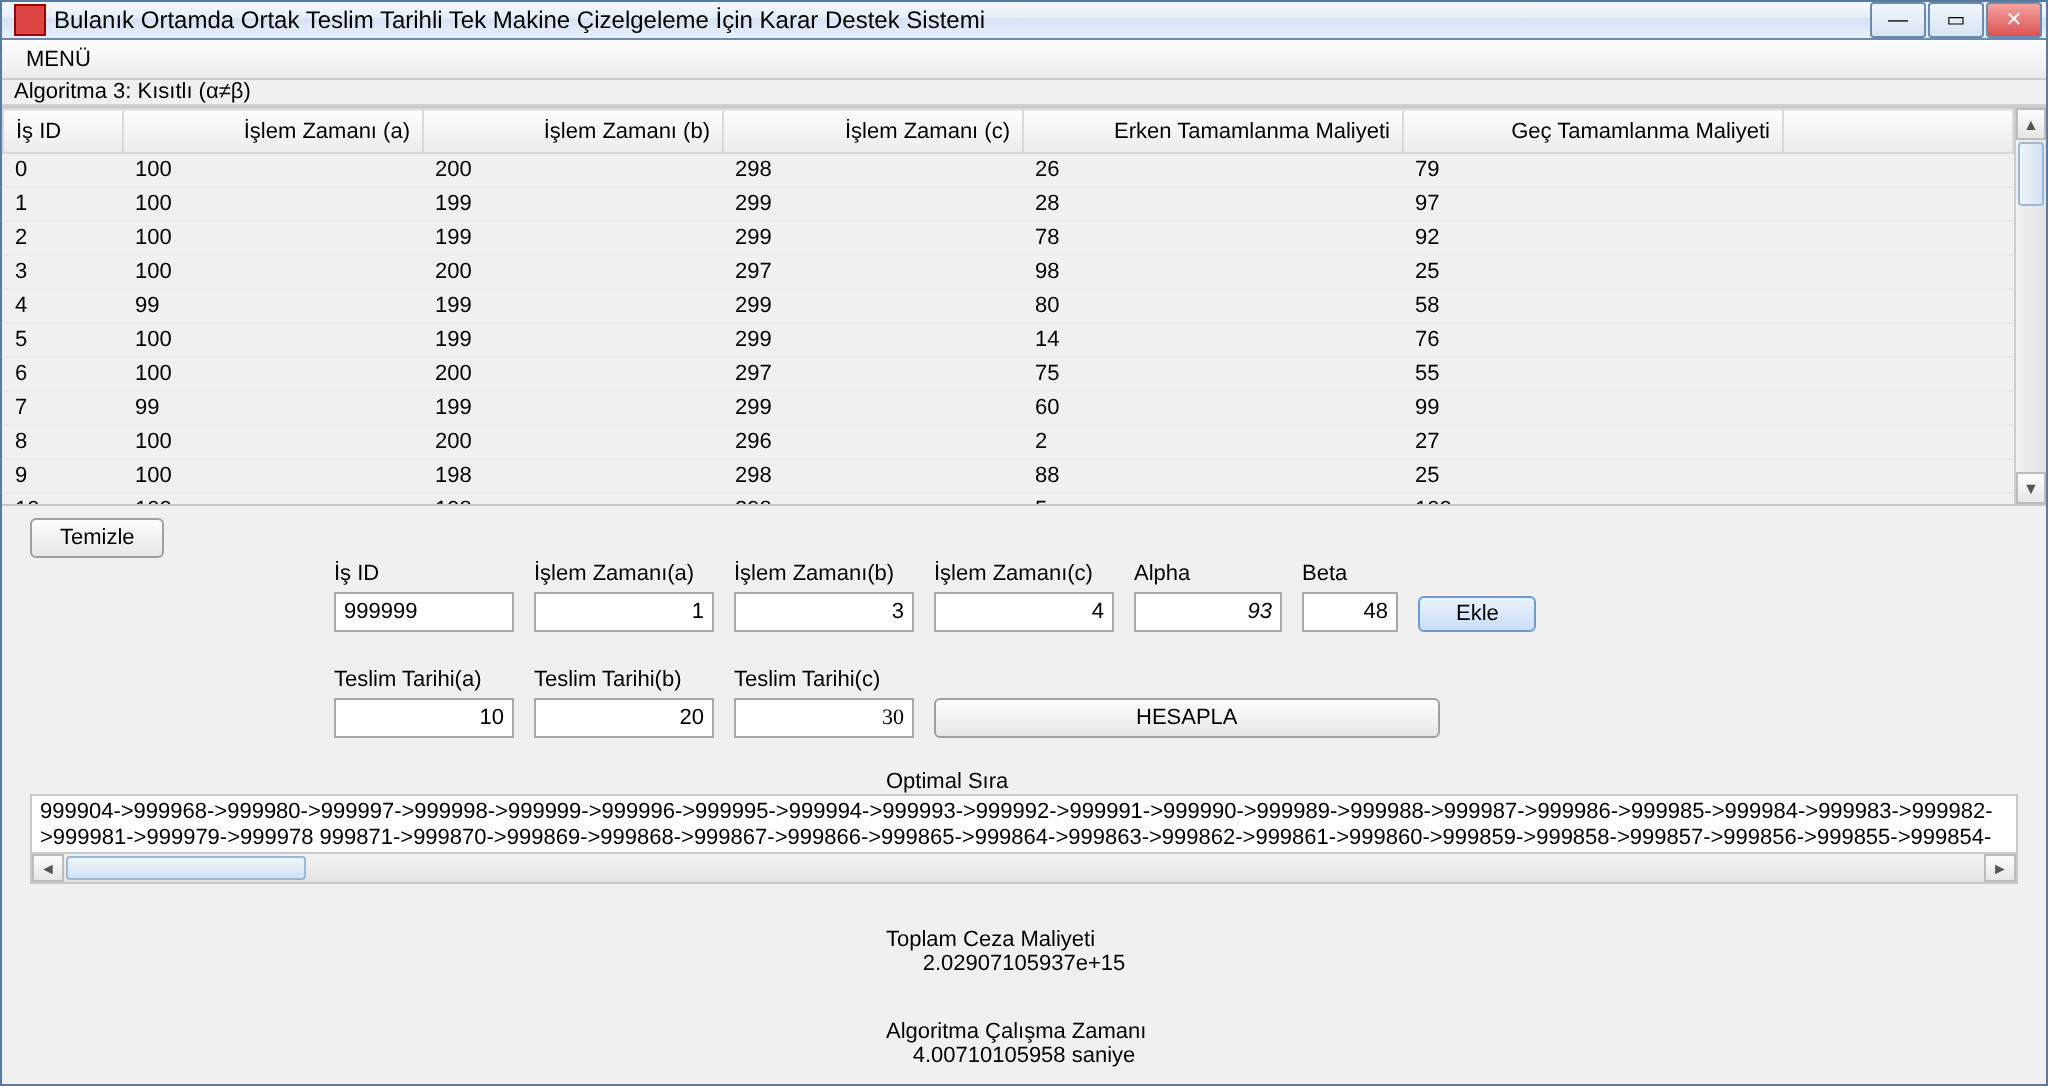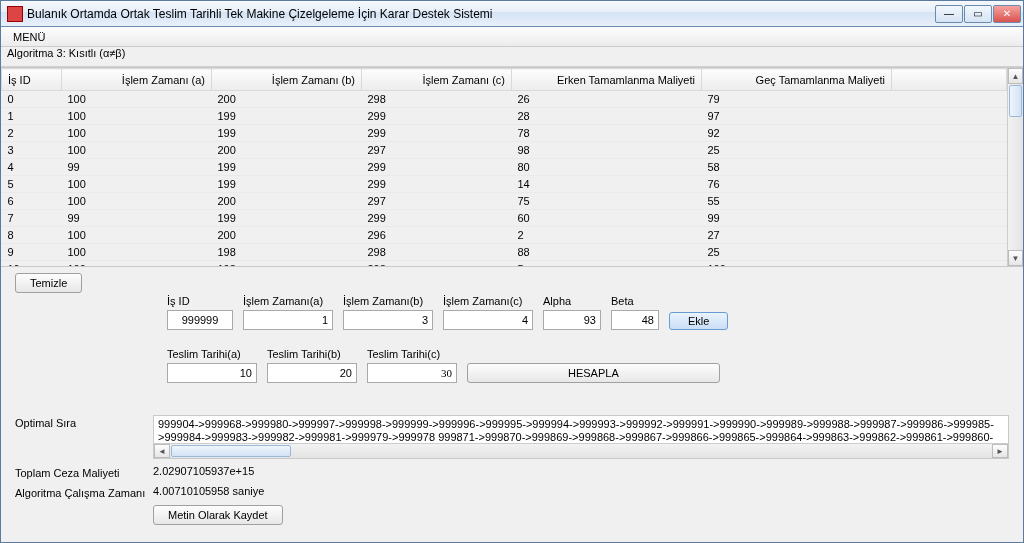--- a/index.html
+++ b/index.html
@@ -37,21 +37,21 @@
   .form-area { padding: 2px 0 0 152px; }
   .form-row { display:flex; gap:10px; align-items:flex-end; margin-bottom:6px; }
   .fld { display:flex; flex-direction:column; }
   .fld label { font-size:11px; margin-bottom:3px; }
   .fld input { border:1px solid #a9a9a9; height:20px; font-size:11px; padding:0 4px; text-align:right; }
   .fld input.left { text-align:left; }
 
   .spacer { height: 18px; }
   .results { padding: 4px 14px; }
   .results-title { font-weight: normal; margin-bottom: 4px; }
-  .res-row { display:flex; align-items:flex-start; margin-bottom:6px; }
+  .res-row { display:flex; align-items:center; margin-bottom:20px;flex-direction:column; }
   .res-label { width:138px; font-size:11px; padding-top:2px;}
   .res-val { font-size:11px; }
   .seq-box { border:1px solid #c9c9c9; background:#fff; flex:1; padding:2px 4px; font-size:11px; line-height:13px; height:44px; overflow:hidden; position:relative;}
   .seq-box .hscroll { position:absolute; left:0; right:0; bottom:0; height:15px; background:linear-gradient(to bottom,#f2f2f2,#e4e4e4); border-top:1px solid #ccc;}
   .seq-box .hscroll .harrow { position:absolute; top:0; bottom:0; width:16px; background:linear-gradient(to bottom,#fdfdfd,#e6e6e6); border:1px solid #bcbcbc; display:flex; align-items:center; justify-content:center; font-size:8px; color:#555;}
   .seq-box .hscroll .harrow.l { left:0;} .seq-box .hscroll .harrow.r { right:0;}
   .seq-box .hscroll .hthumb { position:absolute; left:17px; width:120px; top:1px; bottom:1px; background:linear-gradient(to bottom,#eff5fb,#d2e3f5); border:1px solid #9bb8d8; border-radius:2px;}
 </style>
 </head>
 <body>
@@ -210,37 +210,37 @@
     </div>
   </div>
 
   <div class="controls">
     <button class="btn">Temizle</button>
 
     <div class="form-area">
       <div class="form-row">
         <div class="fld">
             <label>İş ID</label>
-            <input class="left" style="width: 66px; text-align: center;" value="999999">
+            <input class="left" style="width: 90px;" value="999999">
           </div>
         <div class="fld">
             <label>İşlem Zamanı(a)</label>
             <input style="width: 90px;" value="1">
           </div>
         <div class="fld">
             <label>İşlem Zamanı(b)</label>
             <input style="width: 90px;" value="3">
           </div>
         <div class="fld">
             <label>İşlem Zamanı(c)</label>
             <input style="width: 90px;" value="4">
           </div>
         <div class="fld">
             <label>Alpha</label>
-            <input style="width: 58px;" value="93">
+            <input style="width: 74px; font-style: italic;" value="93">
           </div>
         <div class="fld">
             <label>Beta</label>
             <input style="width: 48px;" value="48">
           </div>
         <div class="fld">
             <label>&nbsp;</label>
             <button class="btn btn-primary">Ekle</button>
           </div>
       </div>

